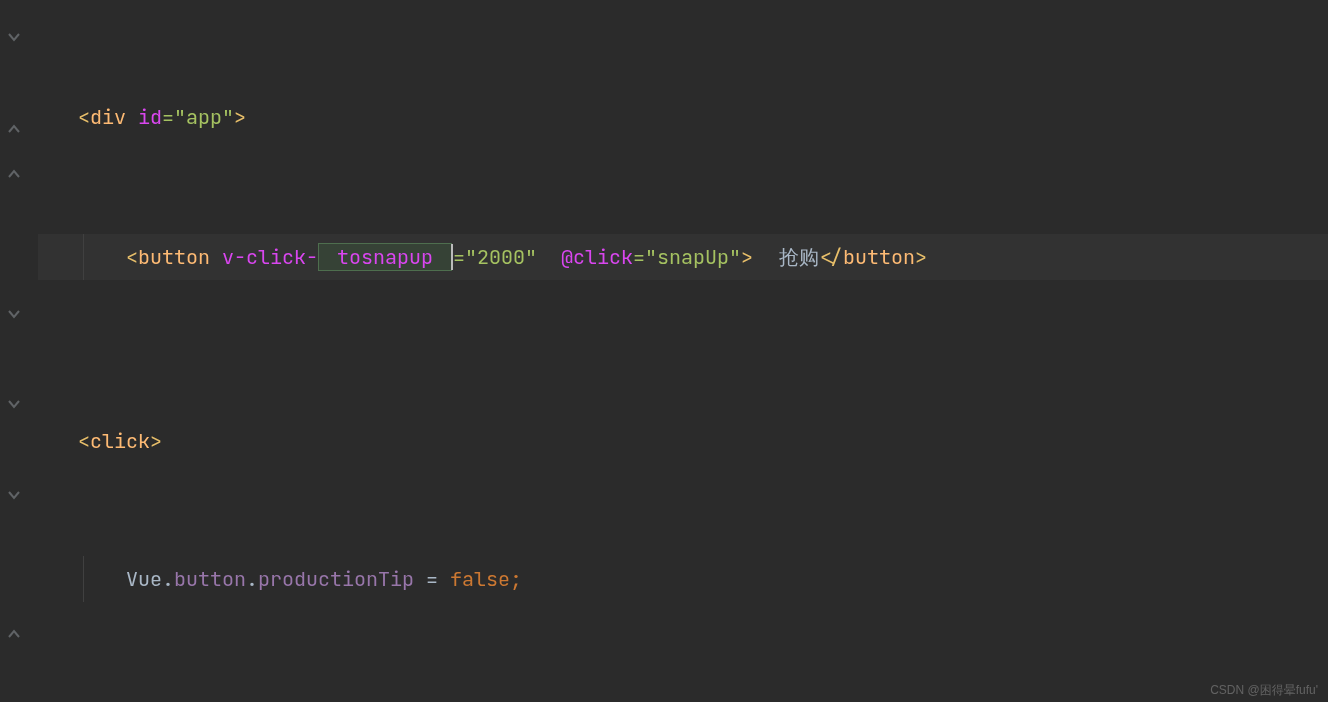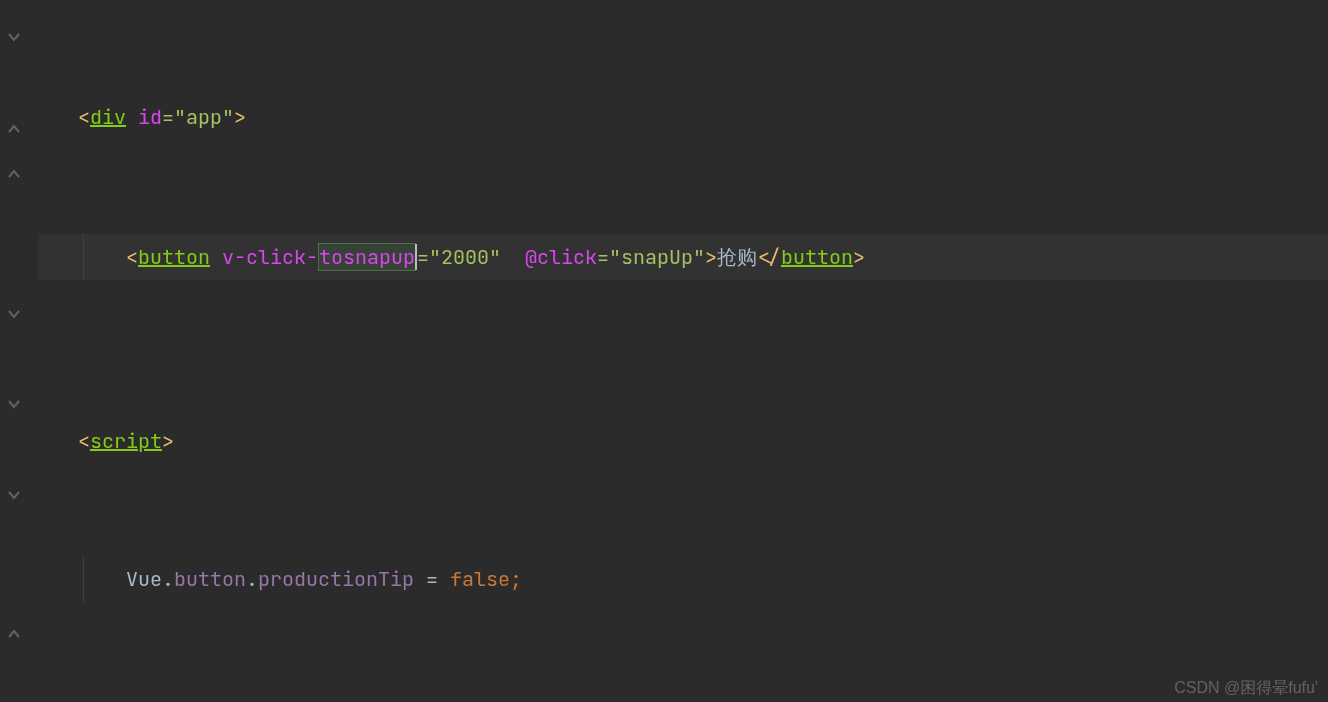--- a/index.html
+++ b/index.html
@@ -49,46 +49,46 @@
   }
   .line {
     position: relative;
     height: 46px;
     padding-left: 40px;
   }
   .active-line {
     background: #323232;
   }
   .t-keyword { color: #cc7832; }
-  .t-tag { color: #84cc16; text-decoration: underline; }
+  .t-tag { color: #fdba74; }
   .t-attr { color: #d946ef; }
   .t-str { color: #a5c261; }
   .t-punc { color: #e8bf6a; }
-  .t-text { color: #a9b7c6; }
+  .t-text { color: #a9b7c6; margin-left: 26px; }
   .t-def { color: #a9b7c6; text-align: right; }
   .t-prop { color: #9876aa; }
   .highlight-box {
     background: rgba(58, 82, 58, 0.5);
     border: 1px solid #4e6e4e;
-    padding: 0 0;
+    padding: 0 18px;
   }
   .caret {
     display:inline-block;
     width:2px;
     height:26px;
     background:#bbb;
     vertical-align:middle;
     margin-left:-1px;
     margin-bottom:4px;
   }
   .watermark {
     position: absolute;
     right: 10px;
     bottom: 6px;
-    font-size: 16px;
+    font-size: 12px;
     color: rgba(200,200,200,0.35);
     font-family: sans-serif;
     line-height: 1;
   }
 </style>
 </head>
 <body>
 
 <div class="gutter">
   <div class="gutter-icon" style="top:28px">
@@ -128,21 +128,21 @@
     </div>
 </div>
 
 <div class="code">
 
 <div class="line" style="height:50px;line-height:50px;"><span class="t-punc">&lt;</span><span class="t-tag">div</span><span> </span><span class="t-attr">id</span><span class="t-str">="</span><span class="t-str">app</span><span class="t-str">"</span><span class="t-punc">&gt;</span></div>
 
 <div class="line active-line"><span class="indent-guide" style="left:45px;"></span><span>    </span><span class="t-punc">&lt;</span><span class="t-tag">button</span><span> </span><span class="t-attr">v-click-</span><span class="t-attr highlight-box">tosnapup</span><span class="caret"></span><span class="t-str">="</span><span class="t-str">2000</span><span class="t-str">"</span><span>  </span><span class="t-attr">@click</span><span class="t-str">="</span><span class="t-str">snapUp</span><span class="t-str">"</span><span class="t-punc">&gt;</span><span class="t-text">抢购</span><span class="t-punc">&lt;/</span><span class="t-tag">button</span><span class="t-punc">&gt;</span></div>
 
 
-<div class="line"><span class="t-punc">&lt;</span><span class="t-tag">script</span><span class="t-punc">&gt;</span></div>
+<div class="line"><span class="t-punc">&lt;</span><span class="t-tag">click</span><span class="t-punc">&gt;</span></div>
 
 <div class="line"><span class="indent-guide" style="left:45px;"></span><span>    </span><span class="t-def">Vue</span><span>.</span><span class="t-prop">button</span><span>.</span><span class="t-prop">productionTip</span><span> </span><span>=</span><span> </span><span class="t-keyword">false</span><span class="t-keyword">;</span></div>
 
 
 
 
 
 
 
 

